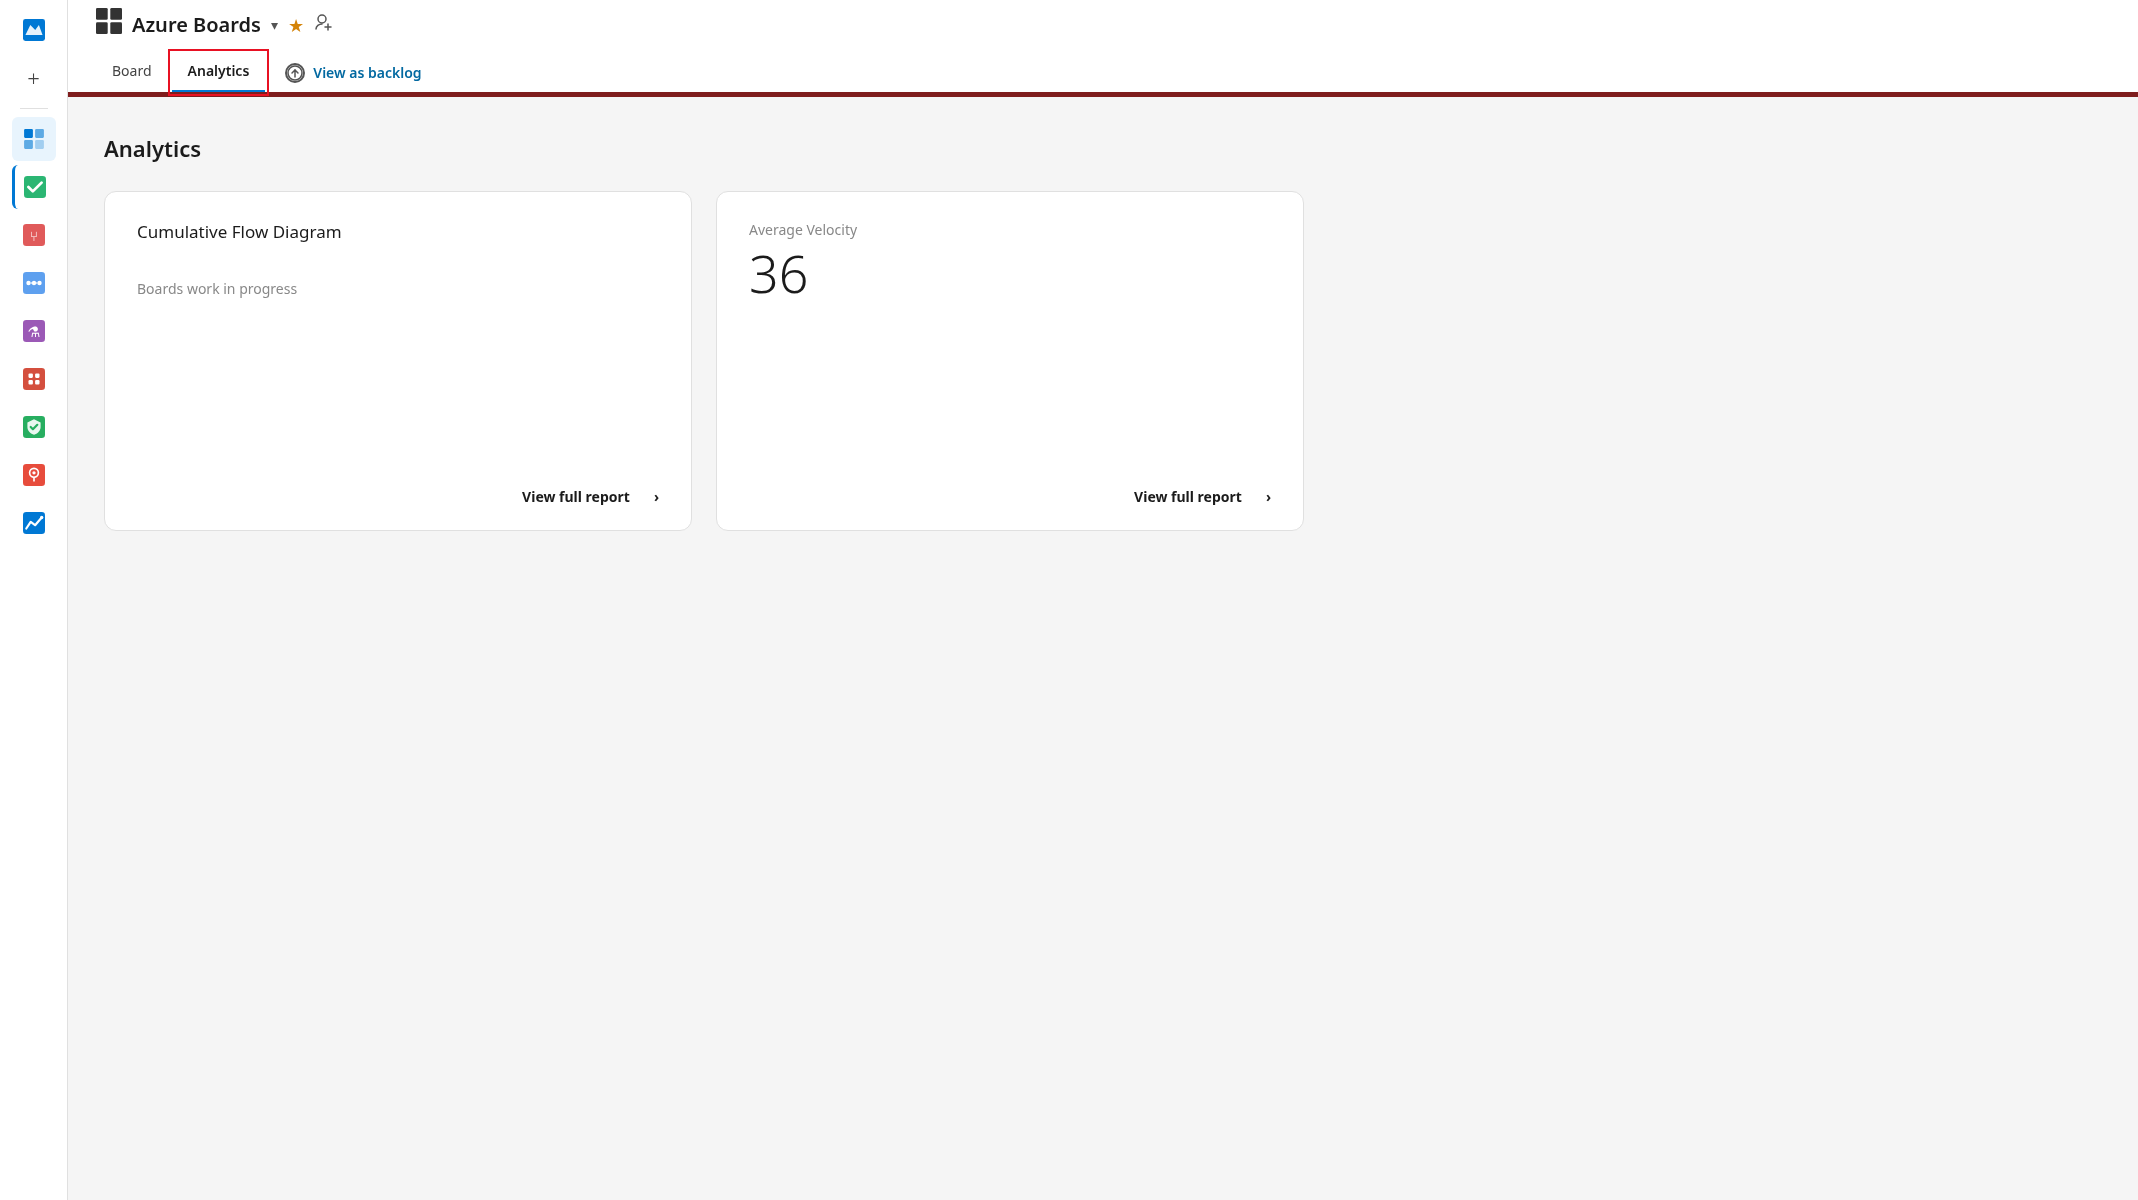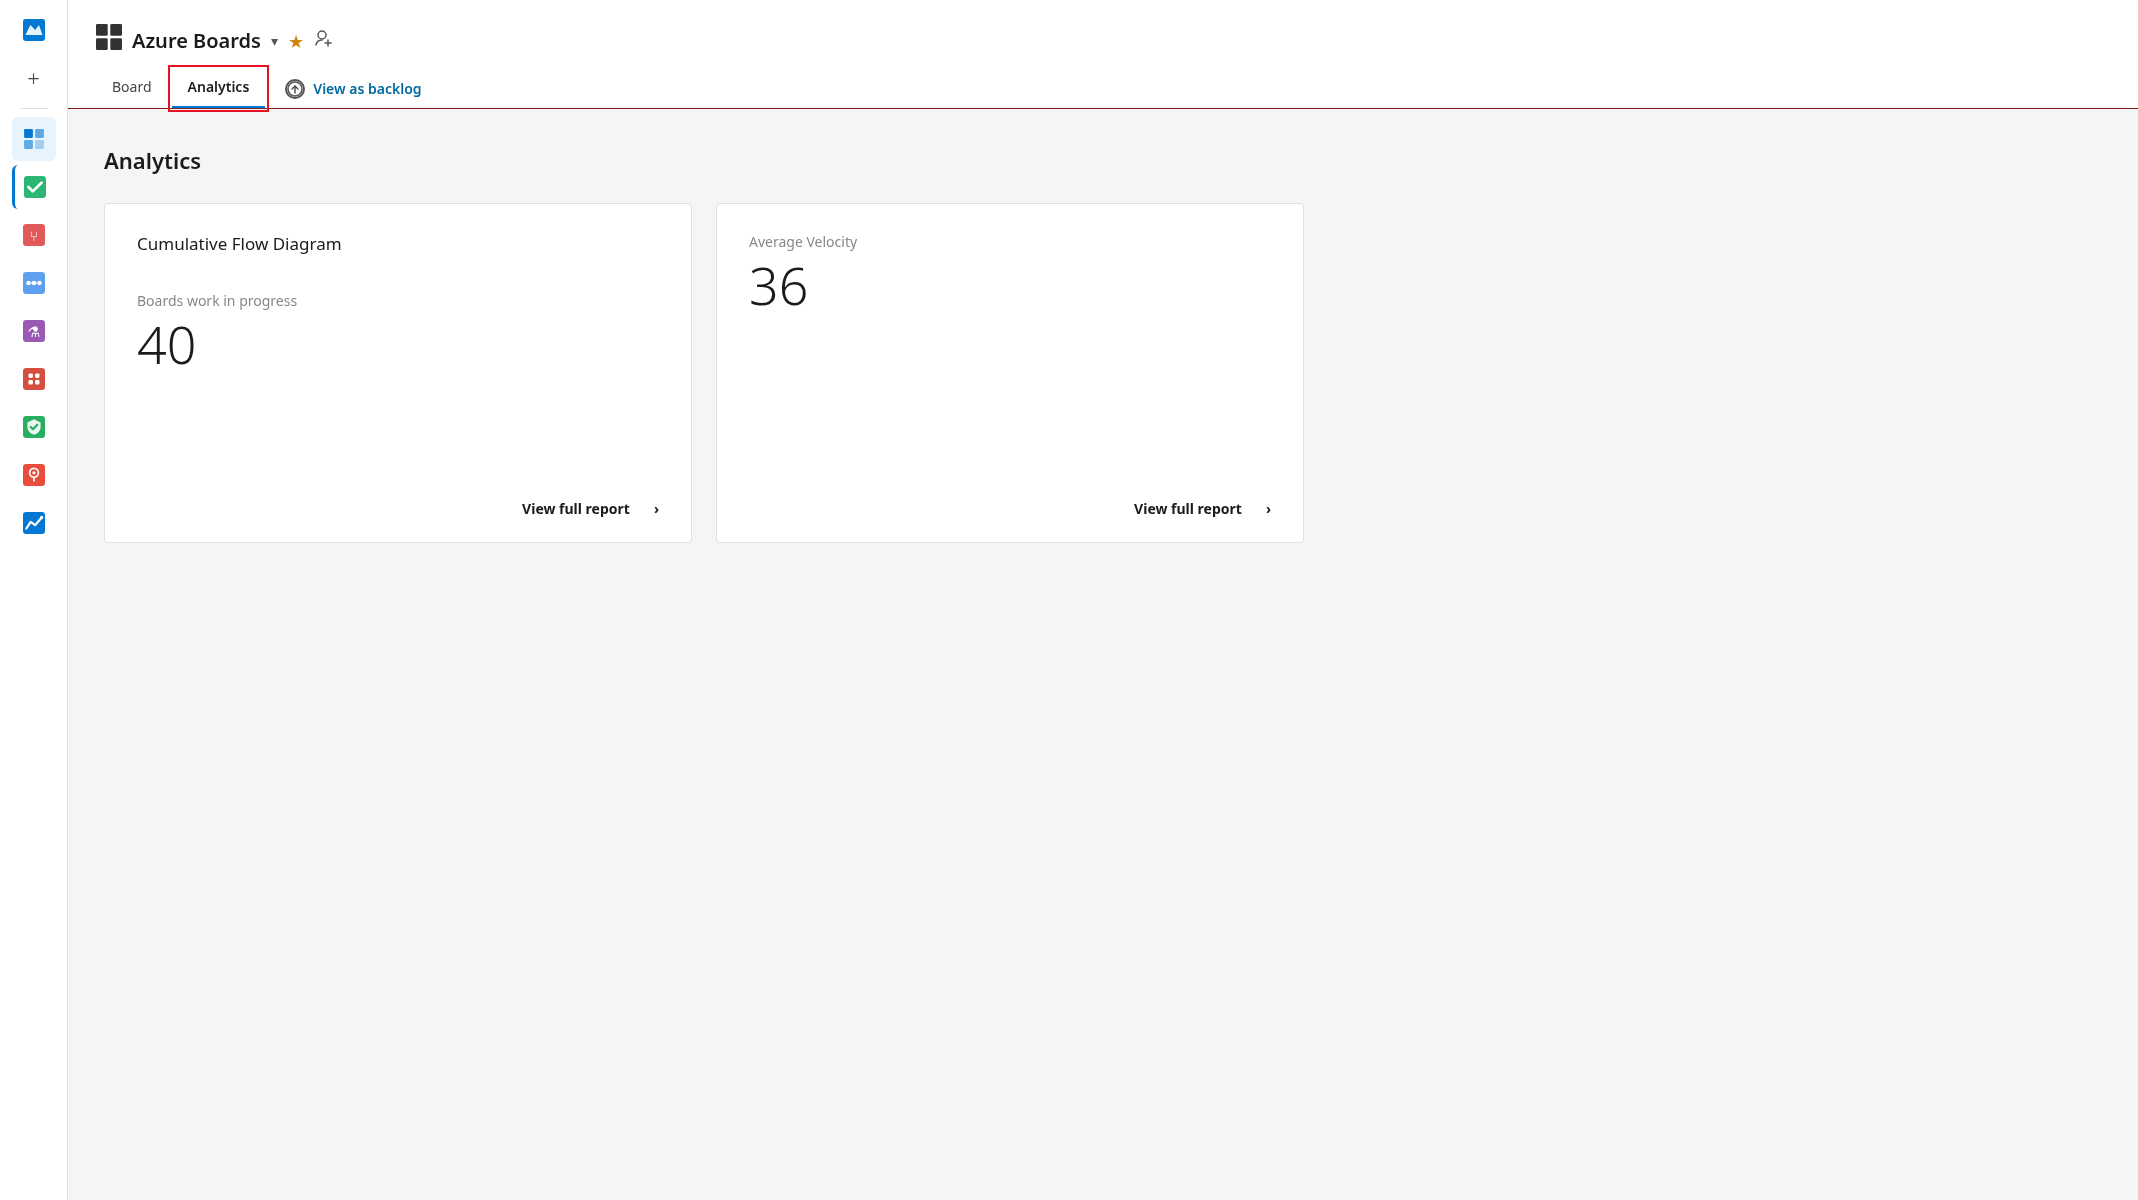--- a/index.html
+++ b/index.html
@@ -52,22 +52,22 @@
       flex: 1;
       background: #f5f5f5;
       display: flex;
       flex-direction: column;
       overflow: hidden;
     }
 
     
     .header {
       background: #fff;
-      padding: 24px 28px 0 28px;
-      border-bottom: 1px solid #7f1d1d;
+      padding: 8px 28px 0 28px;
+      border-bottom: 5px solid #7f1d1d;
     }
 
     .header-top {
       display: flex;
       align-items: center;
       gap: 10px;
       margin-bottom: 12px;
     }
 
     .header-icon {
@@ -158,21 +158,21 @@
     .cards-grid {
       display: grid;
       grid-template-columns: 1fr 1fr;
       gap: 24px;
       max-width: 1200px;
     }
 
     .card {
       background: #fff;
       border: 1px solid #e0e0e0;
-      border-radius: 4px;
+      border-radius: 12px;
       padding: 28px 32px 24px 32px;
       display: flex;
       flex-direction: column;
       min-height: 340px;
       cursor: pointer;
     }
 
     .card-title {
       font-size: 17px;
       font-weight: 400;
@@ -359,21 +359,20 @@
   </header>
 
   <div class="content">
     <h1 class="page-title">Analytics</h1>
 
     <div class="cards-grid">
 
       <div class="card">
         <div class="card-title">Cumulative Flow Diagram</div>
         <div class="card-metric-label">Boards work in progress</div>
-        <div class="card-metric-value">40</div>
         <div class="card-footer">
           <span class="card-link">View full report</span>
           <span class="card-link-chevron">›</span>
         </div>
       </div>
 
       <div class="card">
         <div class="card-metric-label">Average Velocity</div>
         <div class="card-metric-value">36</div>
         <div class="card-footer">

